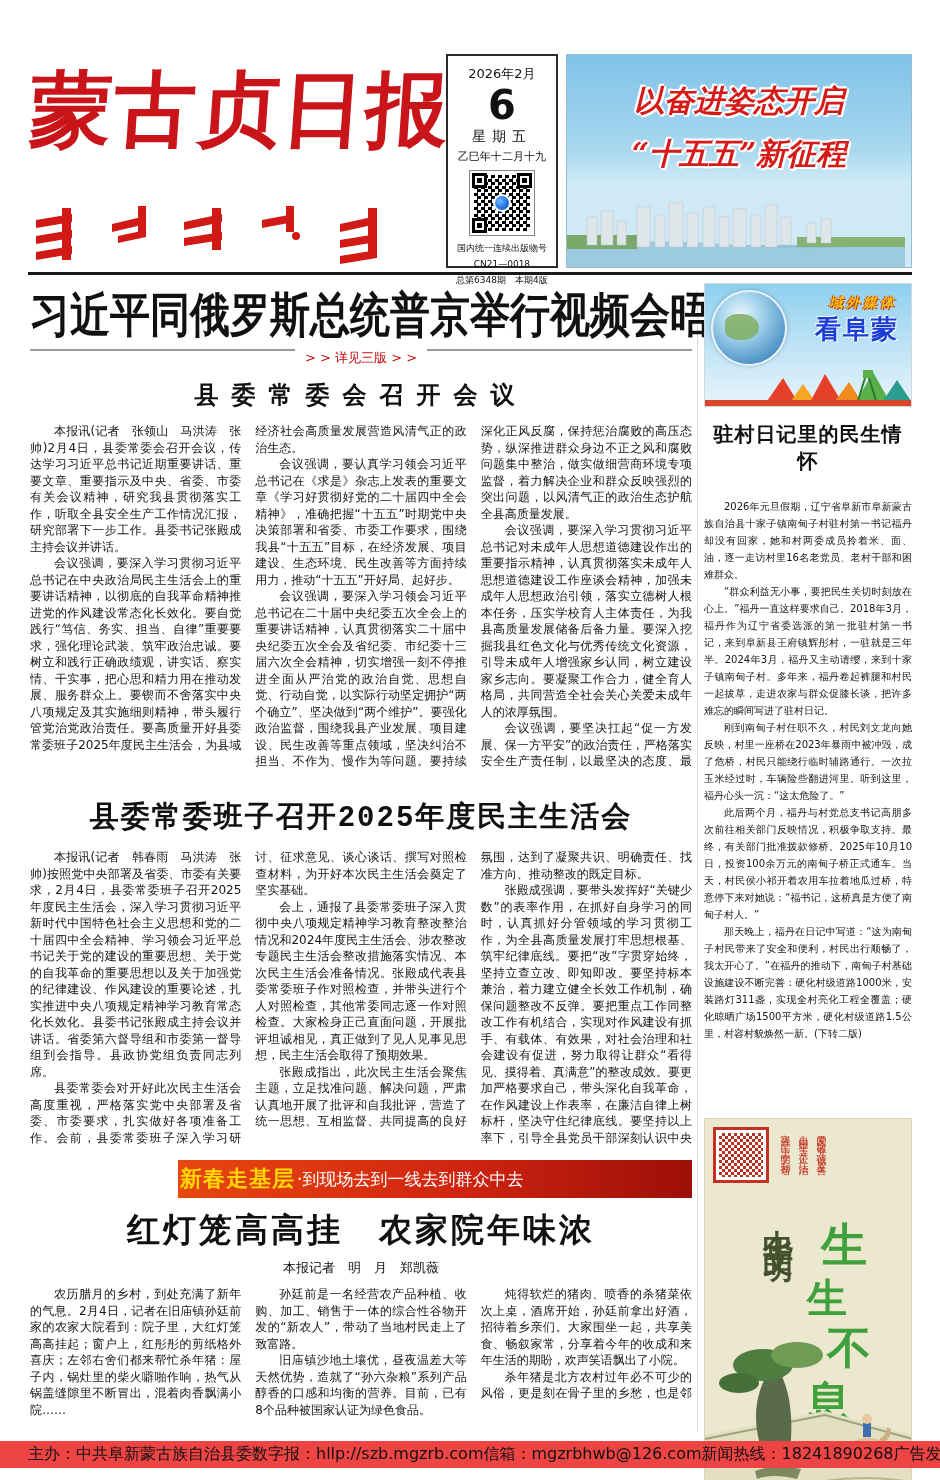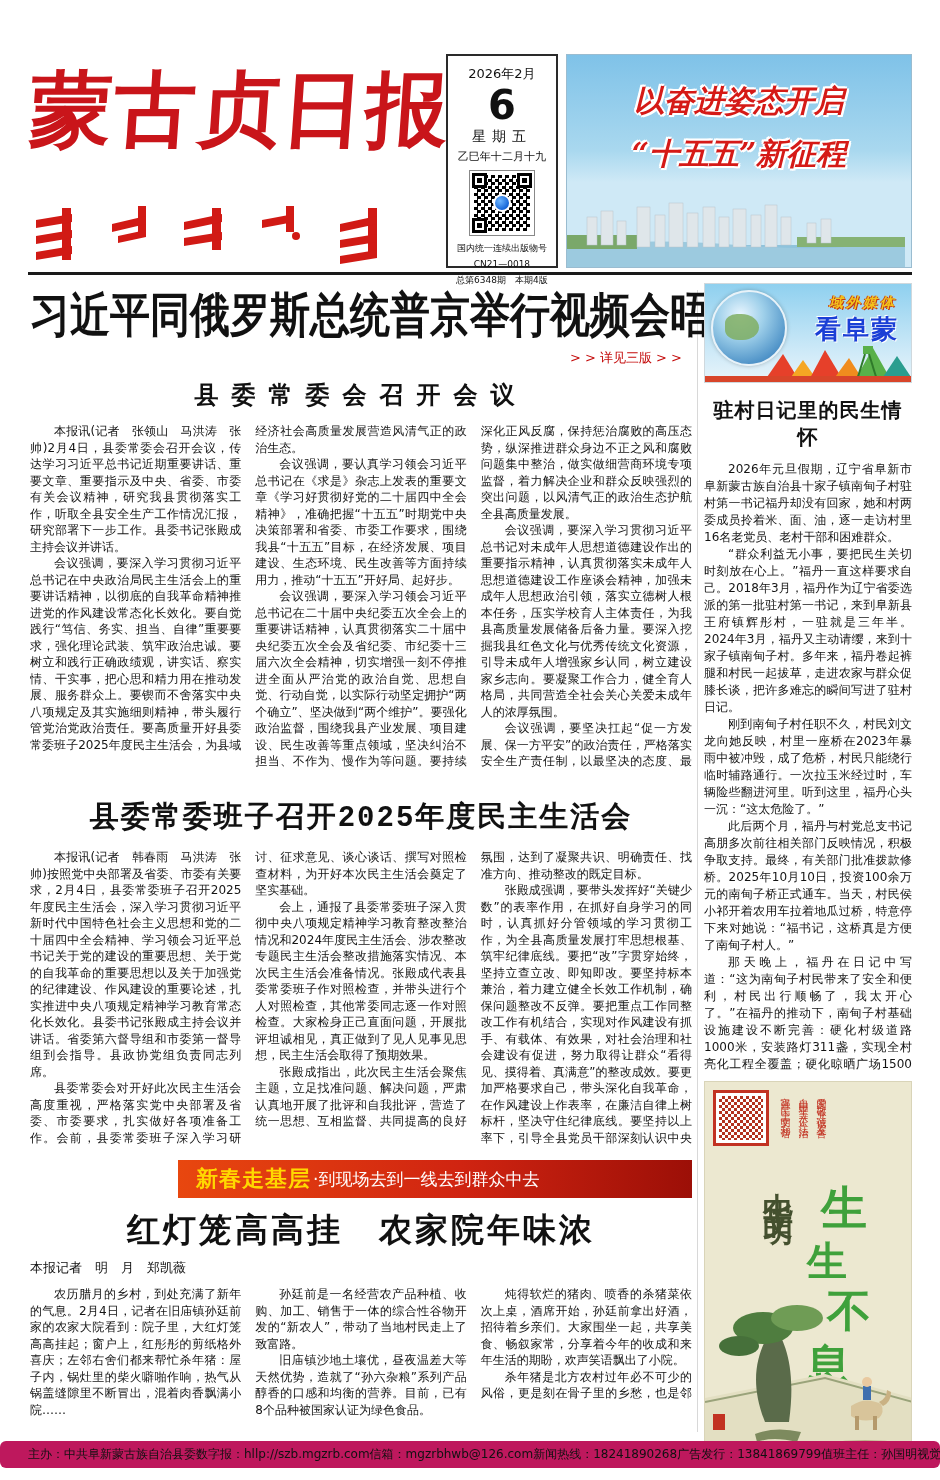--- a/index.html
+++ b/index.html
@@ -38,82 +38,82 @@
              font-size:30px; color:#d51a17; line-height:1.75;
              text-shadow:-2px 0 #fff,2px 0 #fff,0 -2px #fff,0 2px #fff,2px 2px #fff,-2px -2px #fff; }
 
   .rule { position:absolute; left:28px; top:272px; width:884px; height:3px; background:#1a1a1a; }
   .vdiv { position:absolute; left:697px; top:290px; bottom:48px; width:1px; background:#d8d8d8; }
 
   
   .main { position:absolute; left:30px; top:283px; width:662px; }
   .headline { font-size:40px; font-weight:bold; text-align:center; white-space:nowrap;
               transform:scaleY(1.18); transform-origin:top; letter-spacing:0; height:56px; }
-  .seemore { display:flex; align-items:flex-end; margin-top:10px;flex-direction:column; }
+  .seemore { display:flex; align-items:flex-start; margin-top:10px; }
   .seemore i { flex:1; height:2px; background:#9a9a9a; }
   .seemore span { color:#c40a0a; font-size:13px; padding:0 10px; white-space:nowrap; }
   .t1 { font-family:"DejaVu Serif","Liberation Serif",serif; font-size:24px; text-align:center;
         letter-spacing:13px; margin-top:12px; font-weight:bold; }
   .body3 { margin-top:12px; column-count:3; column-gap:14px; column-fill:auto;
            font-size:12px; line-height:16.5px; text-align:justify; overflow:hidden; color:#141414; }
   .body3 p { text-indent:2em; }
   .b1 { height:362px; }
   .t2 { font-family:Liberation Mono, monospace; font-size:29px; text-align:center;
         letter-spacing:2px; margin-top:12px; font-weight:bold; }
   .b2 { height:298px; }
   .redbanner { margin:13px 0 0 148px; width:514px; height:38px; display:flex; align-items:center;
-               padding-left:18px; background:linear-gradient(90deg,#e8470f,#d02411 55%,#9c0f07);
+               padding-left:2px; background:linear-gradient(90deg,#e8470f,#d02411 55%,#9c0f07);
                white-space:nowrap; }
   .redbanner b { color:#ffd800; font-size:22px; font-weight:bold; letter-spacing:1px; }
   .redbanner span { color:#fff; font-size:17px; margin-left:2px; }
   .t4 { font-family:Liberation Sans, sans-serif; font-size:33px; text-align:center;
         margin-top:10px; font-weight:bold; letter-spacing:3px; white-space:nowrap; }
-  .byline { text-align:left; font-size:13px; margin-top:6px; }
+  .byline { text-align:center; font-size:13px; margin-top:6px; }
   .b4 { height:146px; margin-top:9px; }
 
   
   .right { position:absolute; left:704px; top:283px; width:208px; }
-  .promo { position:relative; height:100px; overflow:hidden; border:1px solid #cfd8dd;
+  .promo { position:relative; height:124px; overflow:hidden; border:1px solid #cfd8dd;
            background:linear-gradient(#8fd0ef,#cfeaf8 70%,#e8f4fa);padding-left:23px; }
   .promo svg { position:absolute; left:0; bottom:0; }
   .globe { position:absolute; left:6px; top:6px; width:76px; height:76px; border-radius:50%;
            background:radial-gradient(circle at 38% 32%, #eaf6ff 0%, #9fd0ea 35%, #4f93c8 75%, #3a7cb0);
            border:2px solid #e8f2f8; box-shadow:0 0 4px rgba(0,0,0,.25); }
   .globe::after { content:""; position:absolute; left:12px; top:22px; width:34px; height:26px;
                   background:#7fae62; border-radius:40% 60% 55% 45%; opacity:.85; }
   .promo .tagline { position:absolute; right:14px; top:10px; font-size:14px; font-style:italic; font-weight:bold;
                     color:#f3c31b; letter-spacing:3px; text-shadow:1px 1px 0 #c43a12, -1px 0 #c43a12; }
   .promo .ptitle { position:absolute; right:12px; top:28px; font-size:26px; font-weight:bold; color:#1b3fd6;
                    font-family:"DejaVu Serif","Liberation Serif",serif; letter-spacing:2px;
                    text-shadow:1px 1px 0 #fff,-1px -1px 0 #fff; }
   .t3 { font-family:"DejaVu Serif","Liberation Serif",serif; font-size:20px; font-weight:bold;
         text-align:center; letter-spacing:1px; margin-top:14px; }
-  .rbody { margin-top:10px; height:612px; overflow:hidden; font-size:12px; line-height:17px;
+  .rbody { margin-top:23px; height:612px; overflow:hidden; font-size:10px; line-height:17px;
            text-align:justify; color:#141414; }
   .rbody p { text-indent:2em; }
 
   .poster { position:relative; margin-top:8px; height:372px; background:#ece8d0; border:1px solid #d9d4b8; overflow:hidden; }
   .p-qr { position:absolute; left:8px; top:8px; width:56px; height:56px; background:#fff; border:3px solid #c23222; }
   .p-qr .mods { position:absolute; inset:3px; background:repeating-conic-gradient(#b3321f 0% 25%, #fff 0% 50%); background-size:6px 6px; }
   .p-values { position:absolute; left:74px; top:8px; height:110px; display:flex; gap:6px; }
   .p-values span { writing-mode:vertical-rl; font-size:10px; color:#c23222; letter-spacing:2px; line-height:12px; }
   .p-zh { position:absolute; left:52px; top:86px; writing-mode:vertical-rl;
           font-family:"DejaVu Serif","Liberation Serif",serif; font-weight:bold; font-size:30px;
           color:#44502e; letter-spacing:8px; }
   .p-ss span { position:absolute; font-family:"DejaVu Serif","Liberation Serif",serif; font-weight:bold; color:#3fa13b; }
   .p-ss .s0 { right:44px; top:96px;  font-size:46px; }
   .p-ss .s1 { right:64px; top:152px; font-size:40px; }
   .p-ss .s2 { right:40px; top:200px; font-size:44px; }
   .p-ss .s3 { right:60px; top:254px; font-size:46px; }
   .poster svg.scene { position:absolute; left:0; bottom:0; }
 
   
-  .foot { position:absolute; left:0; right:0; top:1441px; height:27px; background:#be185d;
+  .foot { position:absolute; left:0; right:0; top:1441px; height:27px; background:#ef4444;
           display:flex; align-items:center; justify-content:space-between; padding:0 28px;
-          font-size:12px; color:#111; white-space:nowrap;border-radius:6px; }
+          font-size:16px; color:#111; white-space:nowrap; }
 </style>
 </head>
 <body>
 
 <div class="page">
 
   <header class="hdr">
     <div class="masthead">
       <div class="mast-title">蒙古贞日报</div>
       <svg class="mongol" width="390" height="62" viewBox="0 0 390 62">

